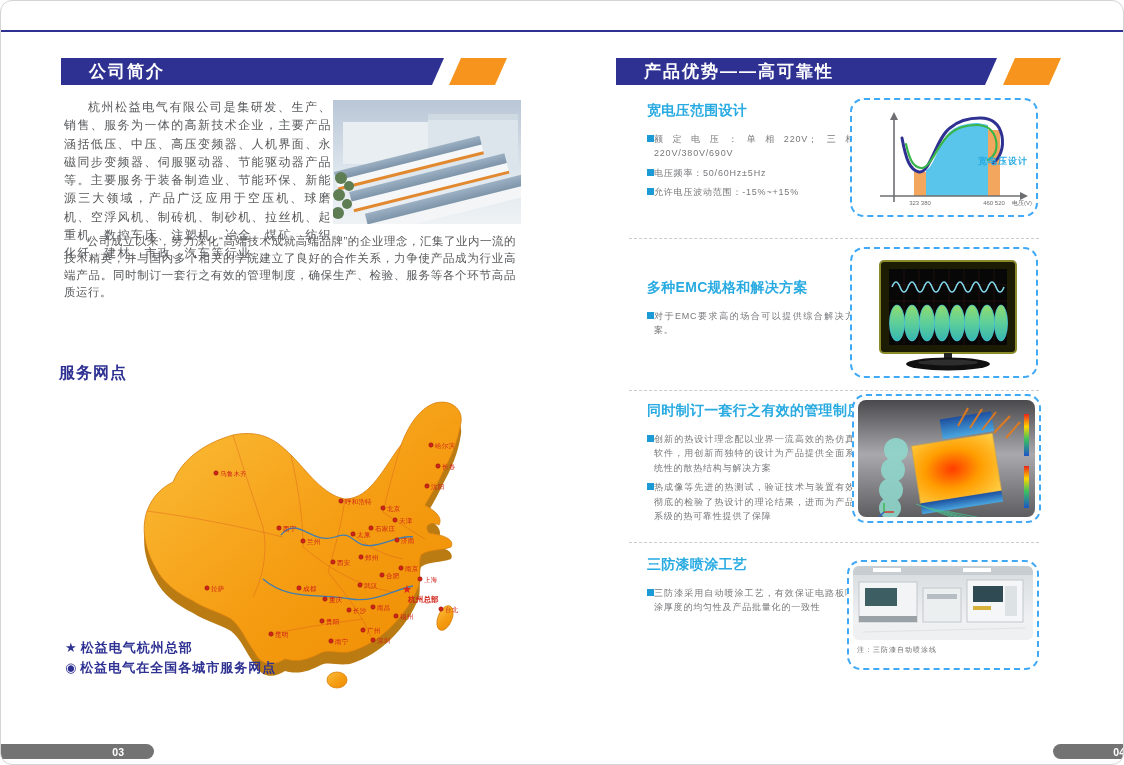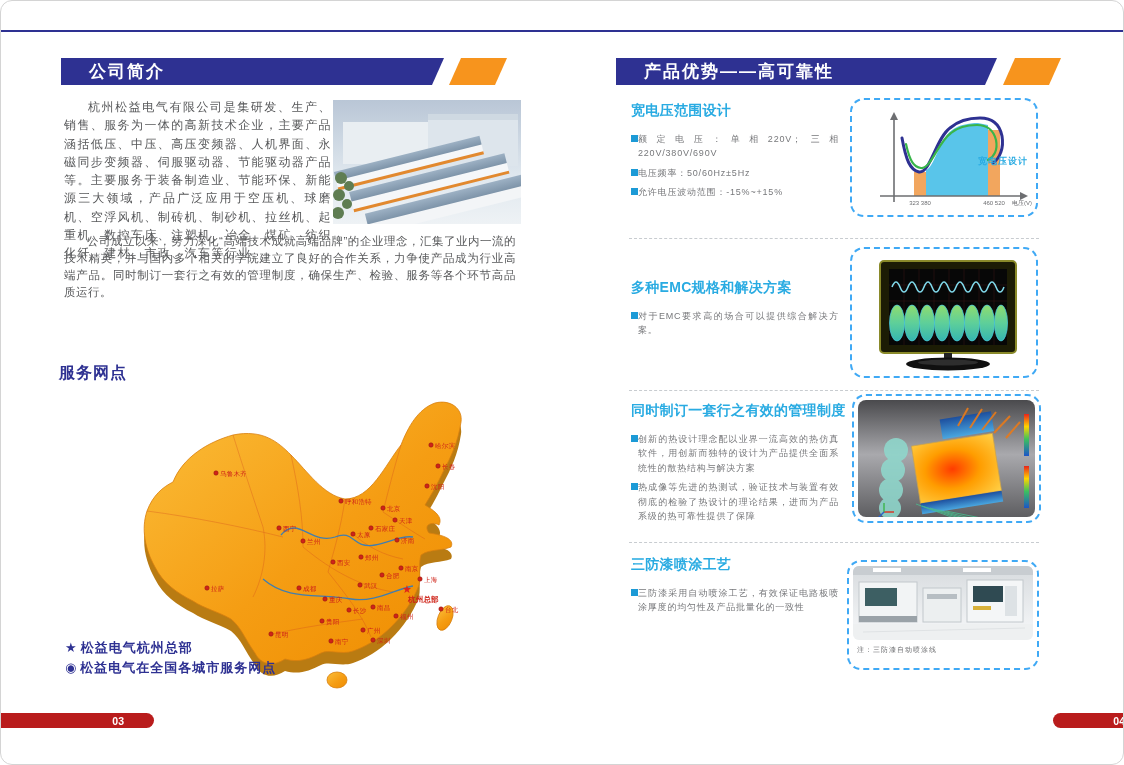--- a/index.html
+++ b/index.html
@@ -32,27 +32,27 @@
   .building{ position:absolute; left:332px; top:99px; width:188px; height:124px; }
 
   .mapbox{ position:absolute; left:112px; top:386px; width:392px; height:318px; }
 
   .legend{ position:absolute; left:64px; top:637px; color:#2e3192; font-size:13px;
            font-weight:600; letter-spacing:1px; line-height:20px; }
   .legend-row{ display:flex; align-items:center; gap:3px; }
   .legend-marker{ font-size:13px; }
 
   
-  .pill{ position:absolute; top:712px; height:15px; background:#b91c1c; color:#fff;
+  .pill{ position:absolute; top:743px; height:15px; background:#737373; color:#fff;
          font-size:10.5px; font-weight:bold; display:flex; align-items:center; }
   .pill-left{ left:0; width:153px; border-radius:0 10px 10px 0; justify-content:flex-end; padding-right:30px; }
   .pill-right{ left:1052px; width:72px; border-radius:10px 0 0 10px; justify-content:flex-end; padding-left:12px; }
 
   
-  .rsec{ position:absolute; left:630px; width:208px; }
+  .rsec{ position:absolute; left:646px; width:208px; }
   .rsec1{ top:101px; } .rsec2{ top:278px; } .rsec3{ top:401px; } .rsec4{ top:555px; }
   .rsec h3{ font-size:14px; font-weight:bold; color:#29abe2; letter-spacing:0.3px;
             white-space:nowrap; margin-bottom:12px; }
   .bullet{ display:flex; margin-bottom:5px; }
   .bsq{ width:7px; height:7px; background:#1c9ad6; margin-top:3px; flex-shrink:0; }
   .btxt{ font-size:9px; color:#77787b; line-height:1.6; letter-spacing:0.8px; text-align:justify; }
 
   .sep{ position:absolute; left:628px; width:410px; border-top:1px dashed #c8ccd0; }
   .sep1{ top:237px; } .sep2{ top:389px; } .sep3{ top:541px; }
 

